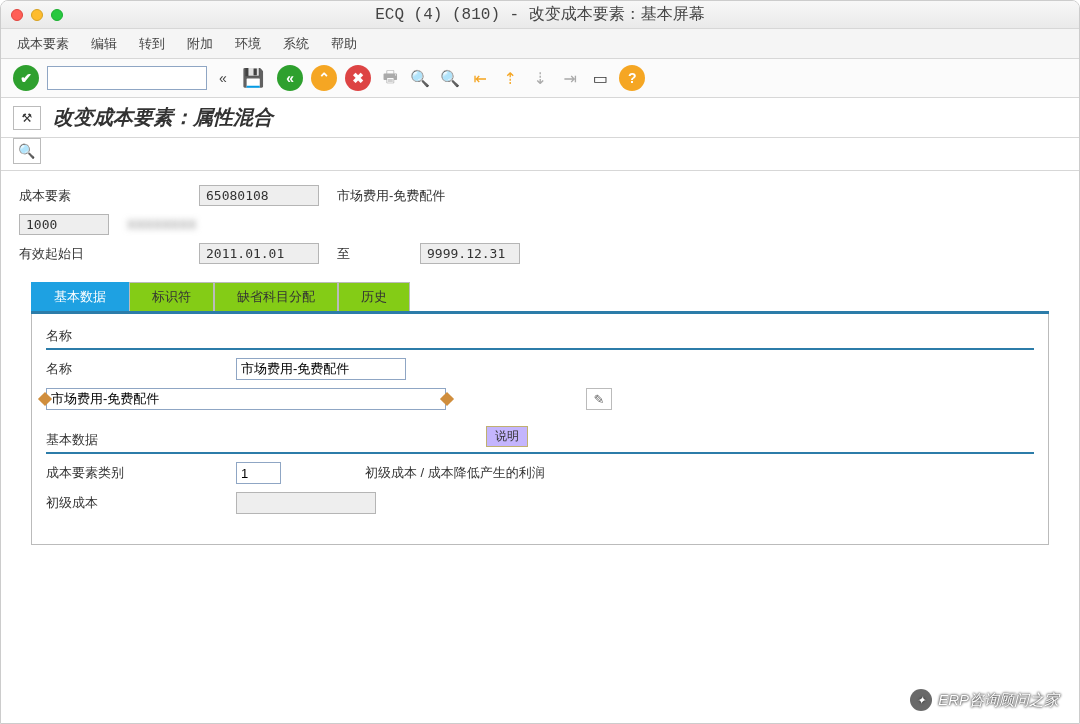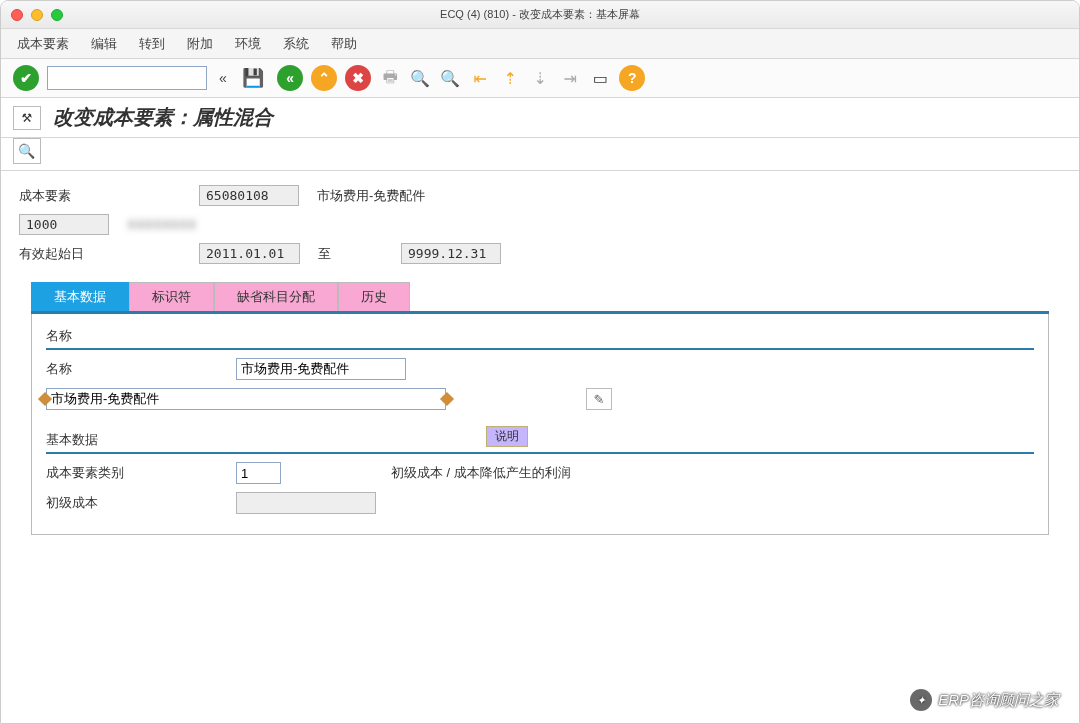--- a/index.html
+++ b/index.html
@@ -28,21 +28,21 @@
     padding: 0 10px;
     position: relative;
   }
   .traffic-lights { display:flex; gap:8px; margin-right:12px;}
   .tl { width:12px; height:12px; border-radius:50%; }
   .tl-red { background:#ff5f57; border:1px solid #e0443e; }
   .tl-yellow { background:#febc2e; border:1px solid #d6a222; }
   .tl-green { background:#28c840; border:1px solid #1aaf30; }
   .window-title {
     position:absolute; left:50%; transform:translateX(-50%);
-    font-size:11px; color:#444;
+    font-size:16px; color:#444;font-family:Liberation Mono, monospace;
   }
   .menubar {
     height: 30px;
     display:flex; align-items:center;
     padding: 0 16px;
     border-bottom:1px solid #d7d7d7;
     gap: 22px;
     background:#f5f5f5;
     color:#444;
     font-size:13px;
@@ -109,33 +109,33 @@
     padding:0 12px;
   }
   .tabs {
     display:flex;
     border-bottom:3px solid #2c7ca9;
   }
   .tab {
     padding:5px 22px;
     border:1px solid #bbb;
     border-bottom:none;
-    background:#f9a8d4;
+    background:#84cc16;
     font-size:13px;
     cursor:pointer;
   }
   .tab.active {
     background:#1ea1e2;
     color:#fff;
     border-color:#1ea1e2;
   }
   .panel {
     border:1px solid #bbb;
     border-top:none;
-    padding:10px 14px 12px 14px;
+    padding:10px 14px 22px 14px;
     margin-top:0;
   }
   .group-title {
     padding:3px 0;
     border-bottom:2px solid #2c7ca9;
     margin-bottom:8px;
     font-size:13px;
   }
   .tinput {
     border:1px solid #8fa6c4;
@@ -227,32 +227,32 @@
   </div>
 
   <div class="util-row">
     <div class="util-icon">🔍</div>
   </div>
 
   <div class="content">
 
     <div class="field-row">
       <div class="field-label">成本要素</div>
-      <div class="field-box" style="width:100px">65080108</div>
+      <div class="field-box" style="width:120px">65080108</div>
       <div class="field-desc">市场费用-免费配件</div>
     </div>
 
     <div class="field-row">
       <div class="field-box" style="width:60px">1000</div>
       <div class="field-desc" style="filter:blur(3px);color:#777">XXXXXXXX</div>
     </div>
 
     <div class="field-row">
       <div class="field-label">有效起始日</div>
-      <div class="field-box" style="width:101px">2011.01.01</div>
+      <div class="field-box" style="width:120px">2011.01.01</div>
       <div class="field-desc">至</div>
       <div class="field-box" style="width:100px;margin-left:70px">9999.12.31</div>
     </div>
 
     <div class="tabs-wrap">
       <div class="tabs">
         <div class="tab active">基本数据</div>
         <div class="tab">标识符</div>
         <div class="tab">缺省科目分配</div>
         <div class="tab">历史</div>
@@ -277,21 +277,21 @@
           <div class="doc-icon">✎</div>
           <div class="tooltip">说明</div>
         </div>
 
         <div class="basic-data-section">
           <div class="group-title">基本数据</div>
 
           <div class="field-row">
             <div class="field-label" style="width:190px">成本要素类别</div>
             <input class="tinput category-input" value="1" style="">
-            <div class="field-desc" style="margin-left:110px">初级成本 / 成本降低产生的利润</div>
+            <div class="field-desc" style="margin-left:84px">初级成本 / 成本降低产生的利润</div>
           </div>
 
 
           <div class="field-row">
             <div class="field-label" style="width:190px">初级成本</div>
             <div class="readonly-box"></div>
           </div>
 
         </div>
       </div>

